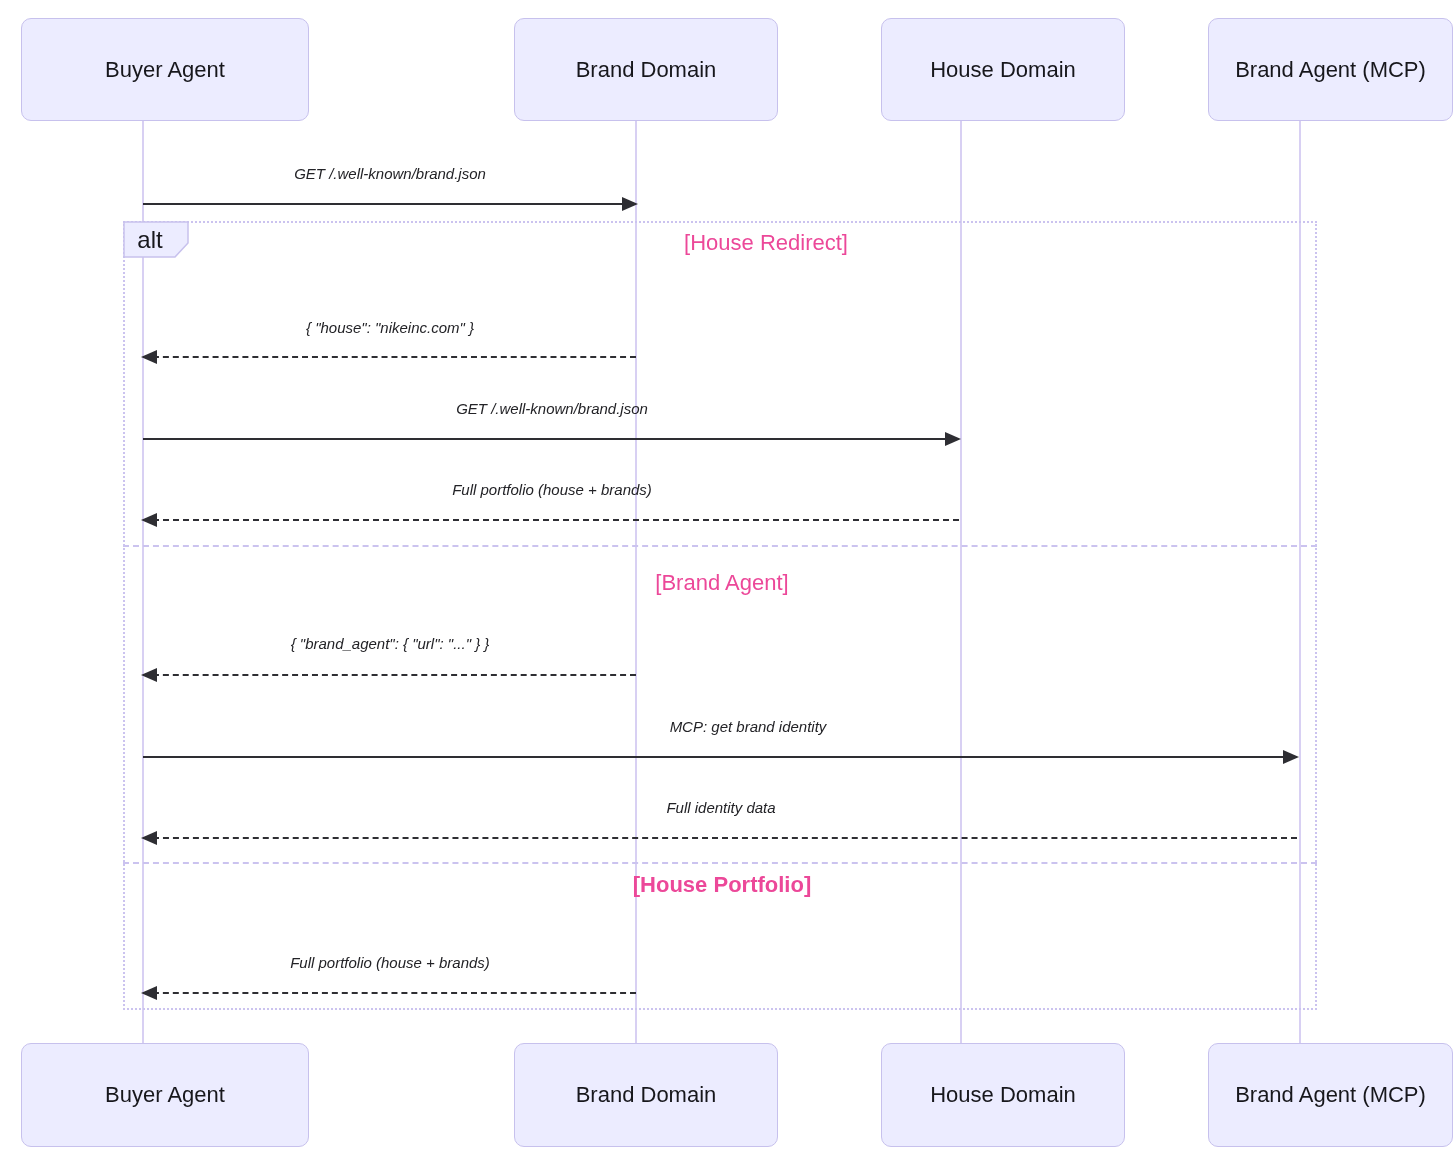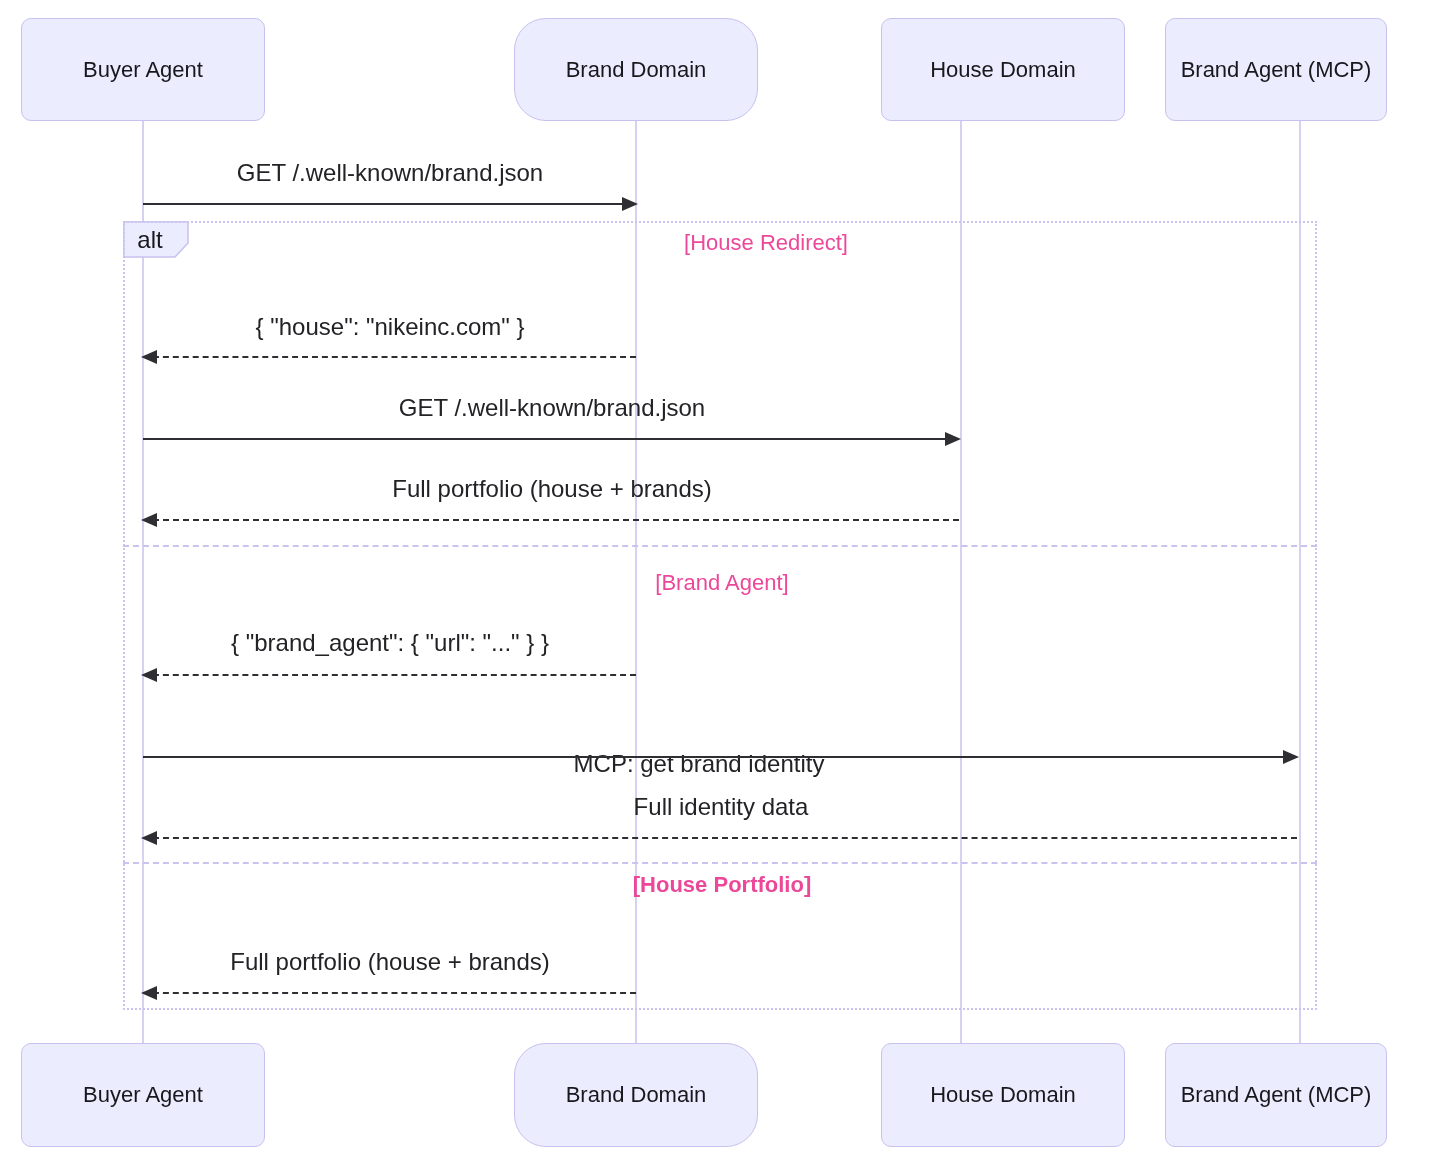--- a/index.html
+++ b/index.html
@@ -12,24 +12,24 @@
   .ll-buyer{left:142px;}
   .ll-brand{left:635px;}
   .ll-house{left:960px;}
   .ll-mcp{left:1299px;}
   
   .pbox{
     position:absolute;background:#ececff;border:1px solid #c7c1ed;border-radius:10px;
     display:flex;align-items:center;justify-content:center;
     font-size:22px;color:#17171c;box-sizing:border-box;
   }
-  .p-buyer{left:21px;width:244px;align-items:center;}
-  .p-brand{left:514px;width:244px;border-radius:32px;}
+  .p-buyer{left:21px;width:288px;align-items:center;}
+  .p-brand{left:514px;width:264px;}
   .p-house{left:839px;width:244px;margin-left:42px;}
-  .p-mcp{left:1165px;width:222px;}
+  .p-mcp{left:1208px;width:245px;}
   .row-top{top:18px;height:103px;}
   .row-bottom{top:1043px;height:104px;}
   
   .alt-frame{
     position:absolute;left:123px;top:221px;width:1194px;height:789px;
     border:2px dotted #cbc3ef;box-sizing:border-box;
   }
   .divider{
     position:absolute;left:123px;width:1194px;height:0;
     border-top:2px dashed #cbc3ef;
@@ -46,38 +46,38 @@
   .branch-label{
     position:absolute;transform:translate(-50%,-50%);white-space:nowrap;
     font-size:22px;color:#ec4899;
   }
   .bl-1{left:766px;top:243px;}
   .bl-2{left:722px;top:568px;margin-top:15px;}
   .bl-3{left:722px;top:885px;font-weight:bold;}
   
   .msg-text{
     position:absolute;transform:translate(-50%,-50%);white-space:nowrap;
-    font-size:24px;color:#232327;
+    font-size:15px;color:#232327;font-style:italic;
   }
   .arrow{position:absolute;height:0;border-top:2px solid #2e2e33;}
   .arrow.dashed{border-top-style:dashed;}
   .arrow.head-r::after{
     content:"";position:absolute;right:-2px;top:-8px;width:0;height:0;
     border-left:16px solid #2e2e33;border-top:7px solid transparent;border-bottom:7px solid transparent;
   }
   .arrow.head-l::before{
     content:"";position:absolute;left:-2px;top:-8px;width:0;height:0;
     border-right:16px solid #2e2e33;border-top:7px solid transparent;border-bottom:7px solid transparent;
   }
   .t1{left:390px;top:173px;} .a1{left:143px;width:493px;top:203px;}
   .t2{left:390px;top:327px;} .a2{left:143px;width:493px;top:356px;}
   .t3{left:552px;top:408px;} .a3{left:143px;width:816px;top:438px;}
   .t4{left:552px;top:489px;} .a4{left:143px;width:816px;top:519px;}
   .t5{left:390px;top:643px;} .a5{left:143px;width:493px;top:674px;}
-  .t6{left:699px;top:726px;margin-top:38px;} .a6{left:143px;width:1154px;top:756px;}
+  .t6{left:748px;top:726px;} .a6{left:143px;width:1154px;top:756px;}
   .t7{left:721px;top:807px;} .a7{left:143px;width:1154px;top:837px;}
   .t8{left:390px;top:962px;} .a8{left:143px;width:493px;top:992px;}
 </style>
 </head>
 <body>
 
 <div class="diagram">
 
   <div class="lifeline ll-buyer"></div>
   <div class="lifeline ll-brand"></div>

